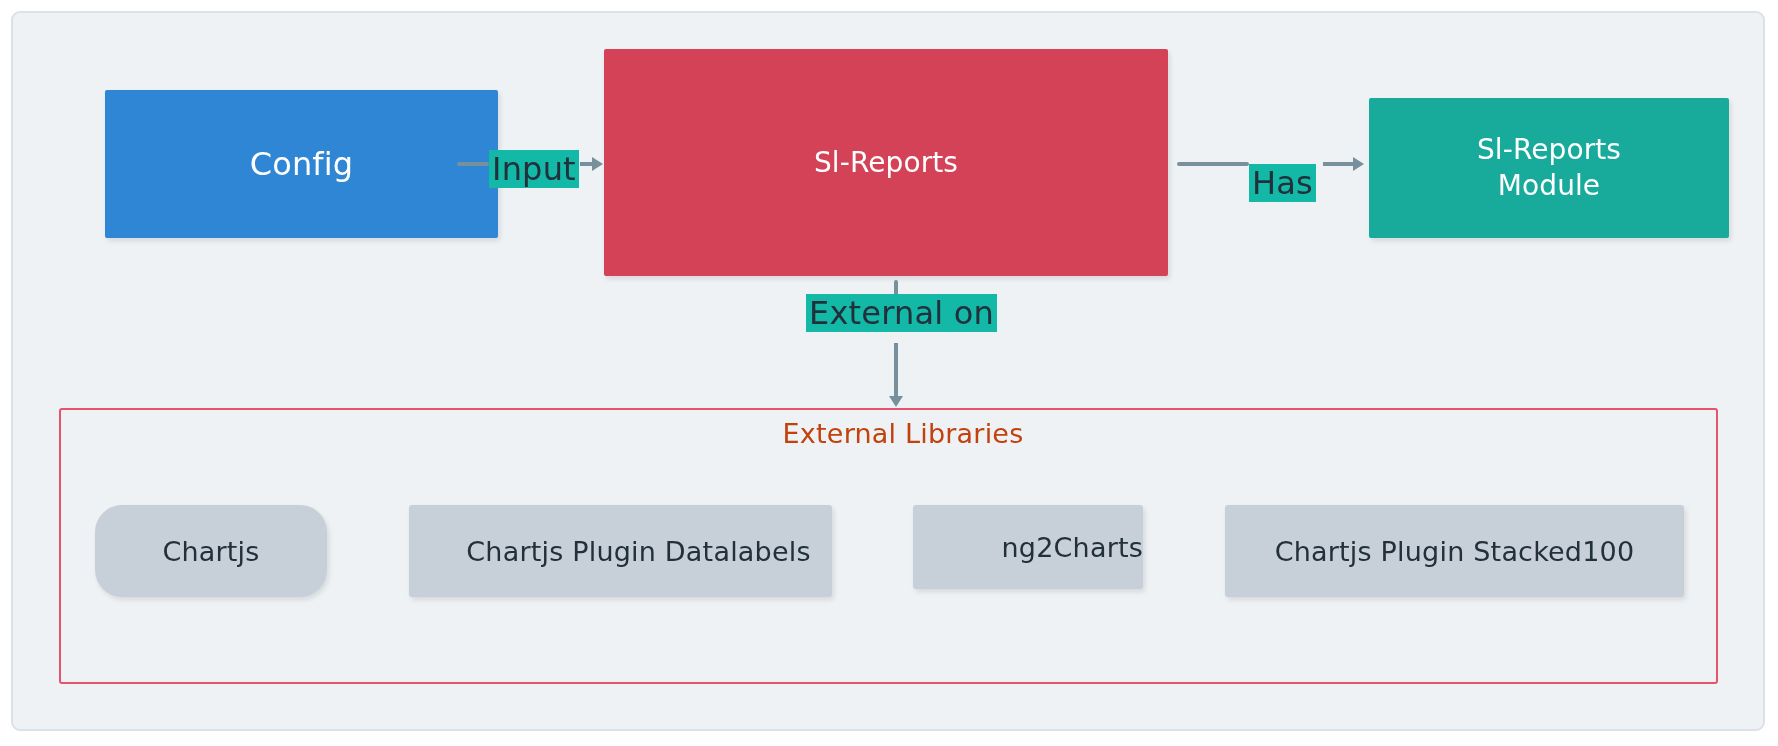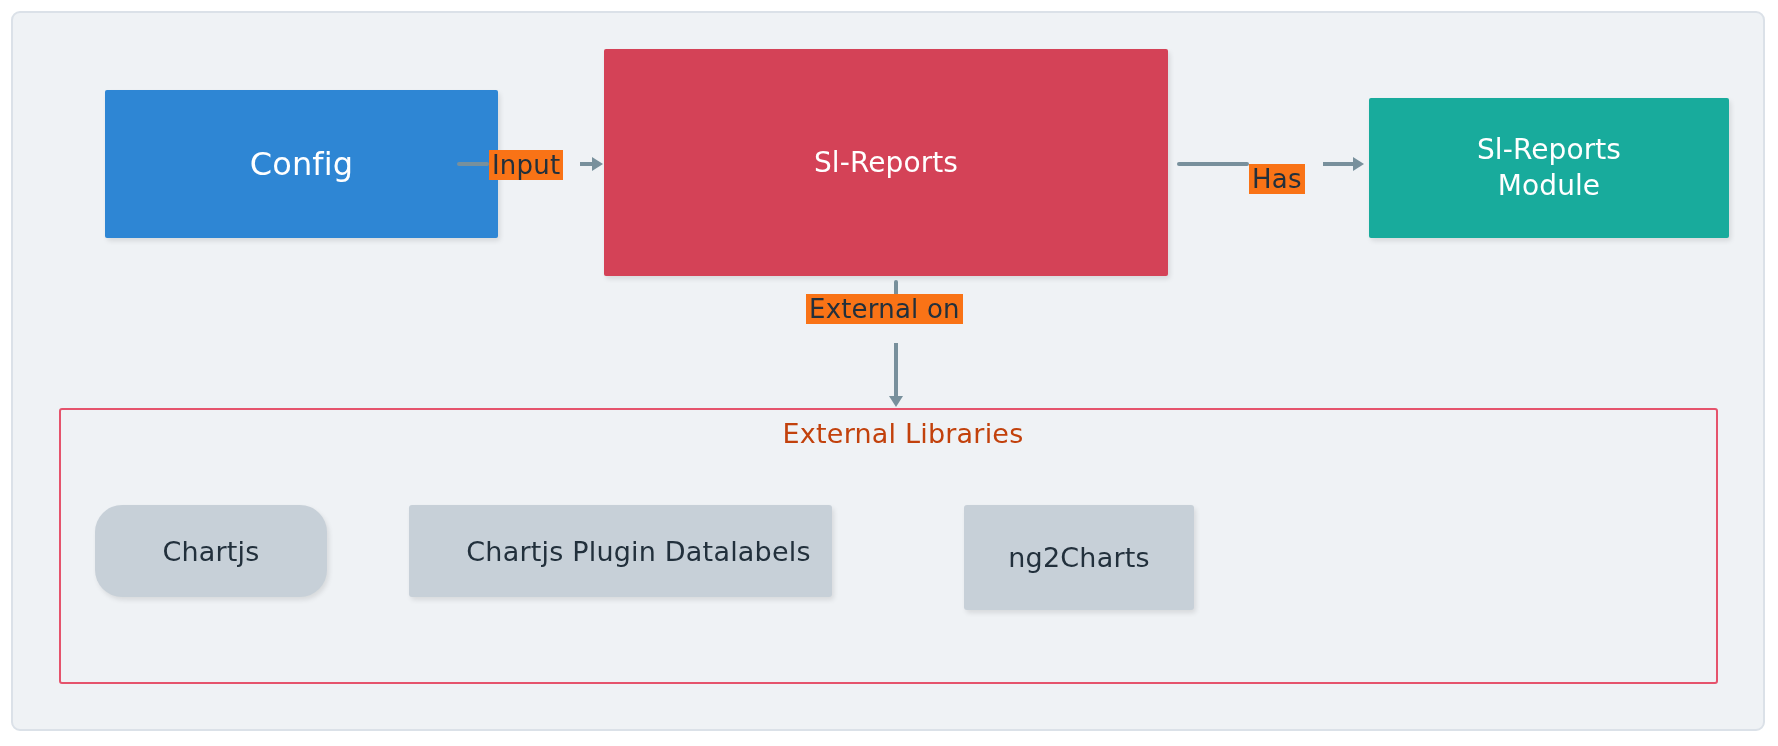--- a/index.html
+++ b/index.html
@@ -92,32 +92,32 @@
     background: #c7d0d8;
     color: #22303c;
     font-size: 27px;
     border-radius: 3px;
     box-shadow: 2px 3px 5px rgba(0,0,0,0.10);
     letter-spacing: 0.2px;
     white-space: nowrap;
   }
   .chip-0 { left: 95px;  top: 505px; width: 232px; height: 92px; border-radius: 27px; }
   .chip-1 { left: 409px; top: 505px; width: 423px; height: 92px; padding-left: 36px; }
-  .chip-2 { left: 964px; top: 505px; width: 230px; height: 105px; }
+  .chip-2 { left: 913px; top: 505px; width: 230px; height: 84px; justify-content: flex-end; }
   .chip-3 { left: 1225px;top: 505px; width: 459px; height: 92px; }
   
   .edge-line {
     position: absolute;
     background: #78909c;
   }
   .edge-label {
     position: absolute;
-    font-size: 26px;
+    font-size: 32px;
     color: #22303c;
-    background: #f97316;
+    background: #14b8a6;
     padding: 0 3px;
     white-space: nowrap;
     letter-spacing: 0.2px;
   }
   .arrow-head-right {
     position: absolute;
     width: 0; height: 0;
     border-top: 7px solid transparent;
     border-bottom: 7px solid transparent;
     border-left: 11px solid #78909c;
@@ -187,14 +187,17 @@
 
   <div class="lib-chip chip-0">
     <span>Chartjs</span>
   </div>
   <div class="lib-chip chip-1">
     <span>Chartjs Plugin Datalabels</span>
   </div>
   <div class="lib-chip chip-2">
     <span>ng2Charts</span>
   </div>
+  <div class="lib-chip chip-3">
+    <span>Chartjs Plugin Stacked100</span>
+  </div>
 
 </div>
 
 </body></html>

